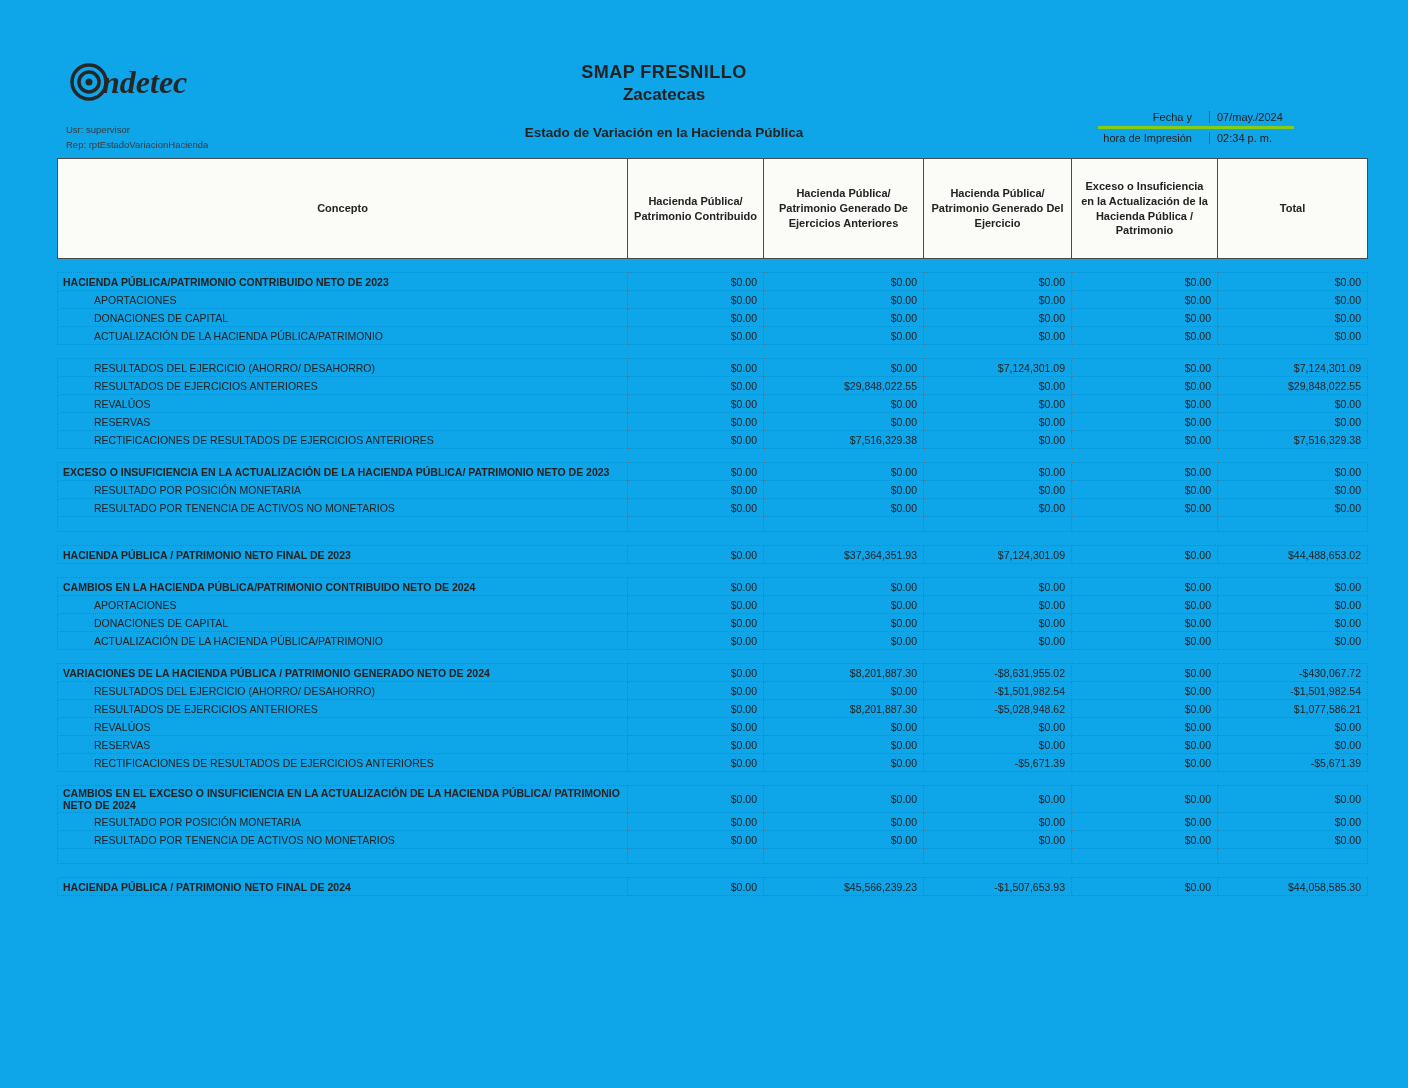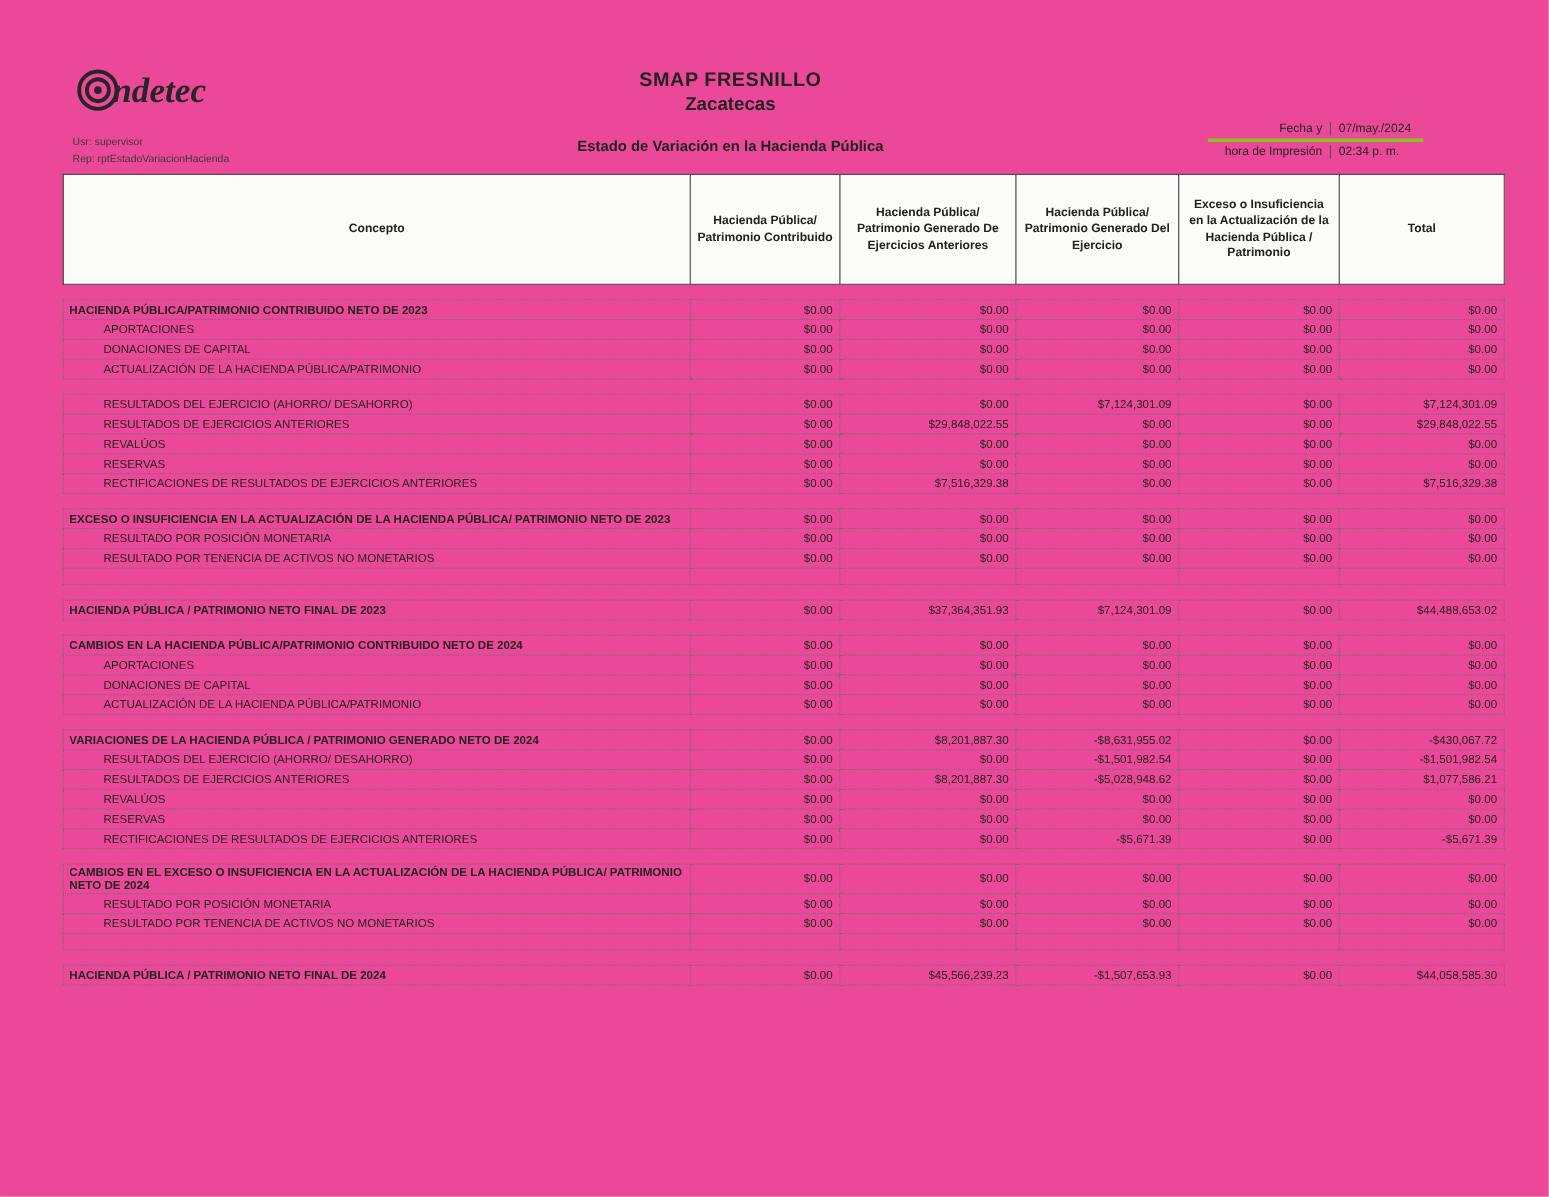--- a/index.html
+++ b/index.html
@@ -1,38 +1,38 @@
 <!DOCTYPE html>
 <html><head>
 <meta charset="utf-8">
 <style>
   * { margin:0; padding:0; box-sizing:border-box; }
   html,body { background:#e9e9e6; }
   body { font-family:"Liberation Sans", sans-serif; }
   .page {
     position:relative; width:1408px; height:1088px; margin:0 auto;
-    background:#ec4899; color:#2d2d2d; overflow:hidden;
+    background:#0ea5e9; color:#2d2d2d; overflow:hidden;
     box-shadow:0 0 6px rgba(0,0,0,.15);
   }
 
   
   .logo { position:absolute; left:66px; top:56px; }
   .logo svg text { font-family:"Liberation Serif", serif; }
   .meta-left { position:absolute; left:66px; top:122px; font-size:9.5px; color:#3a3a3a; line-height:1.6; }
   .title-block { position:absolute; left:399px; top:62px; width:530px; text-align:center; color:#222; }
   .title-block .t1 { font-size:18px; font-weight:bold; letter-spacing:.5px; }
   .title-block .t2 { font-size:17px; font-weight:bold; margin-top:2px; }
   .title-block .t3 { font-size:13.5px; font-weight:bold; margin-top:20px; }
   .title-block .t4 { font-size:12.5px; font-weight:bold; margin-top:18px; }
   .title-block .t5 { font-size:11px; margin-top:4px; font-weight:normal; }
 
   .fecha-block { position:absolute; left:1098px; top:108px; width:196px; font-size:11px; color:#222; }
   .fecha-row { display:flex; align-items:center; padding:3px 0; }
   .fecha-row.second { border-top:3px solid #84cc16; }
-  .flabel { flex:1; text-align:right; padding-right:7px; border-right:1px solid #555; }
+  .flabel { flex:1; text-align:right; padding-right:17px; border-right:1px solid #555; }
   .fvalue { width:84px; padding-left:7px; white-space:nowrap; }
 
   
   table.report {
     position:absolute; left:57px; top:158px; width:1310px;
     border-collapse:collapse; table-layout:fixed; color:#222;
   }
   .report th {
     border:1px solid #4a4a4a; background:#fbfbf8;
     font-weight:bold; font-size:11px; line-height:1.35;

